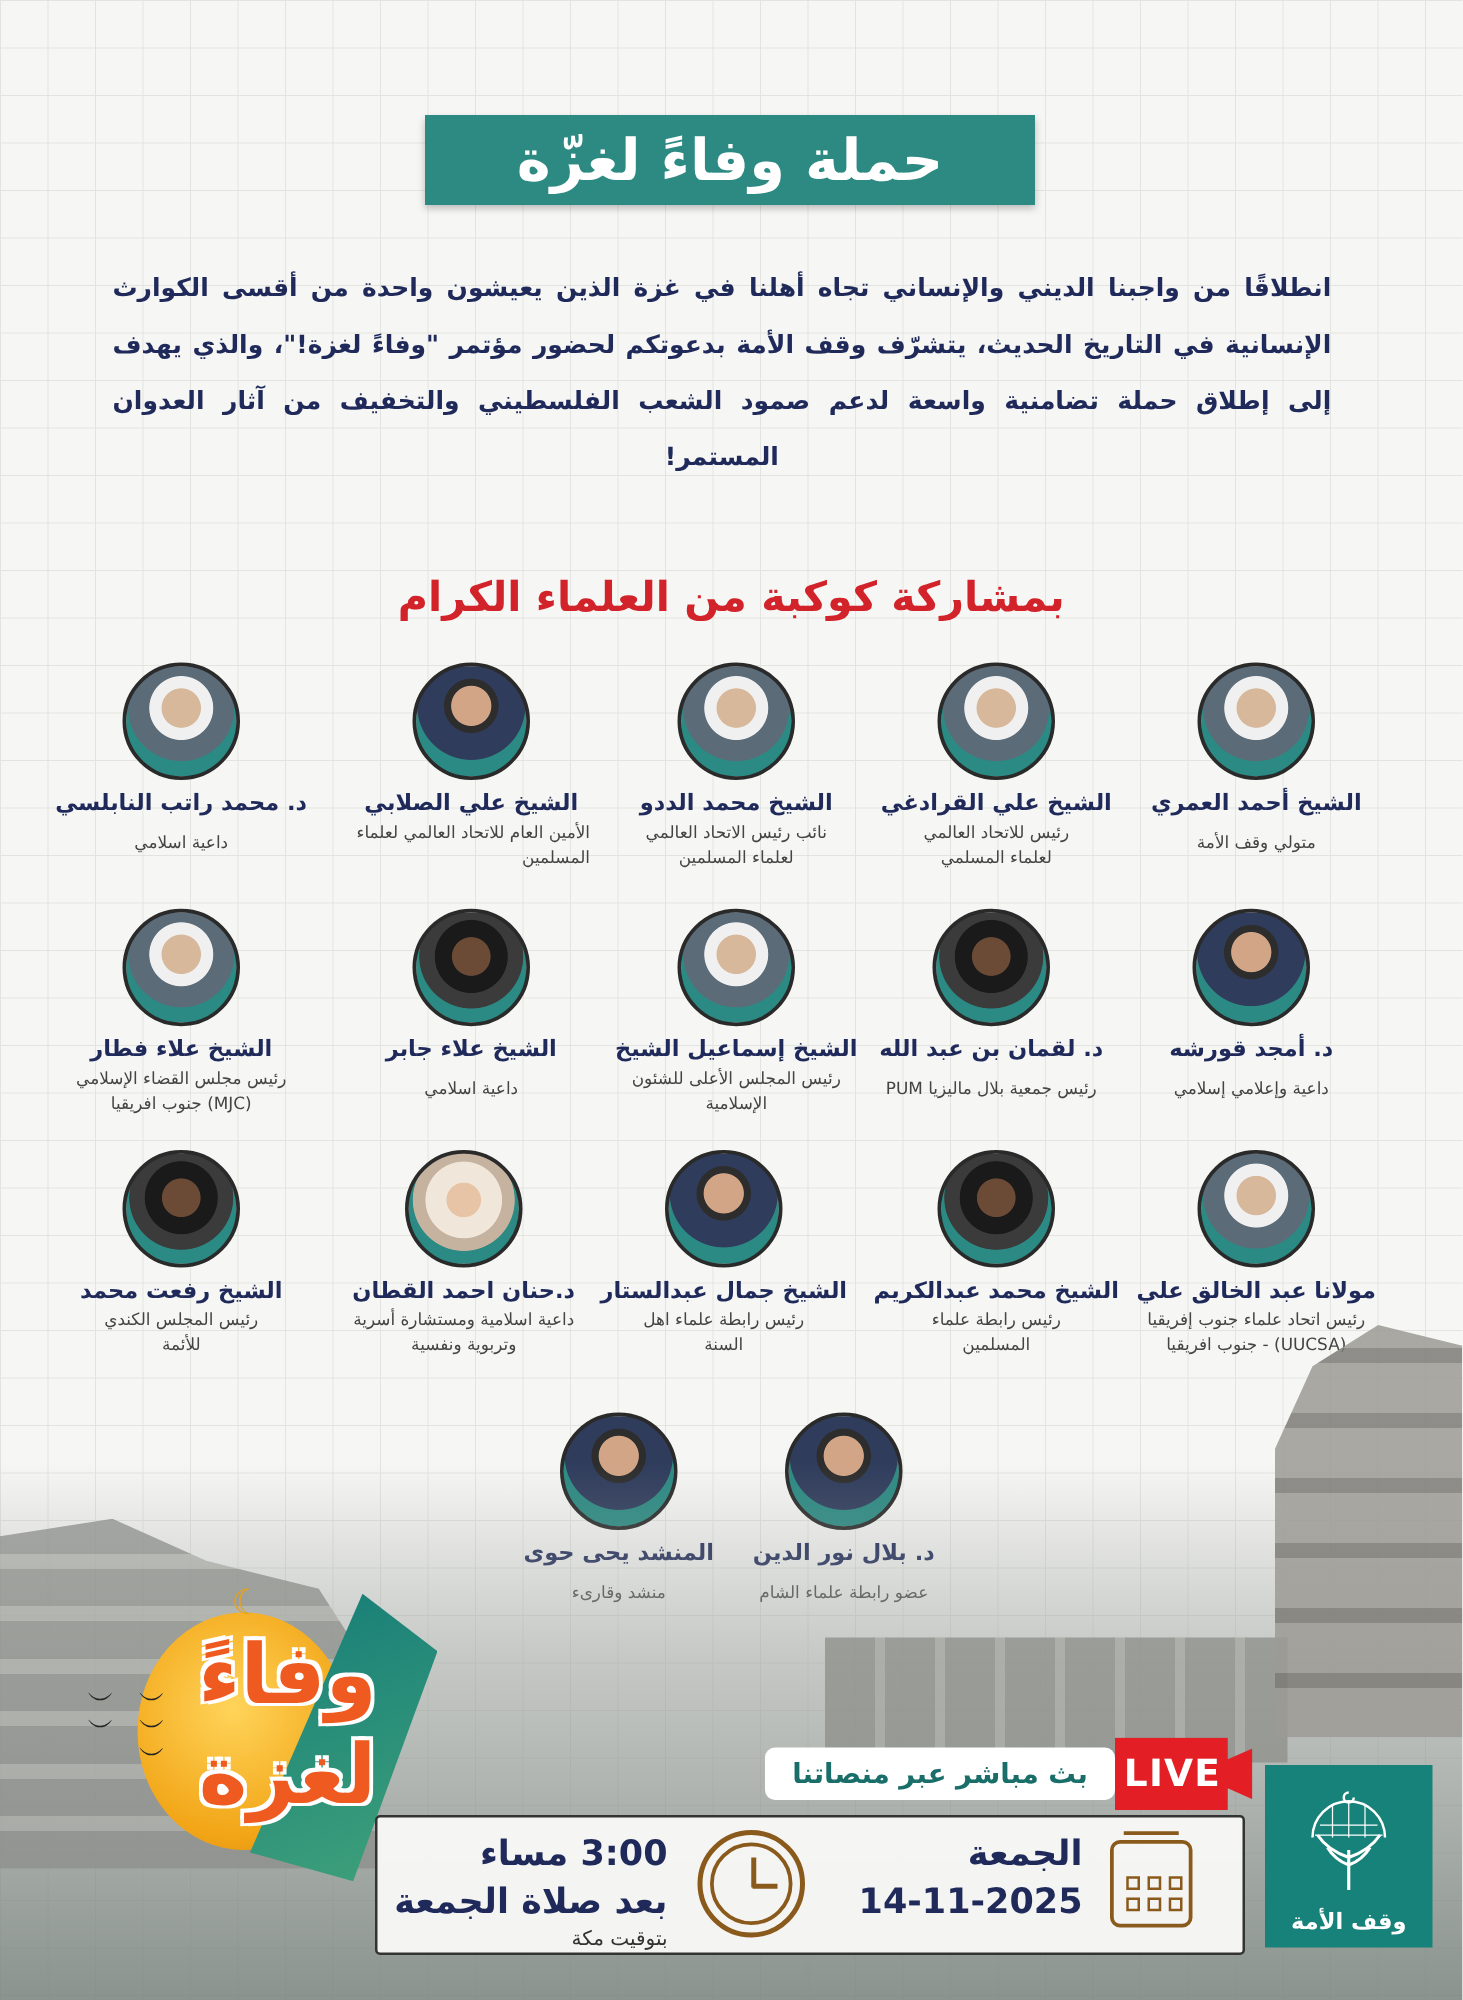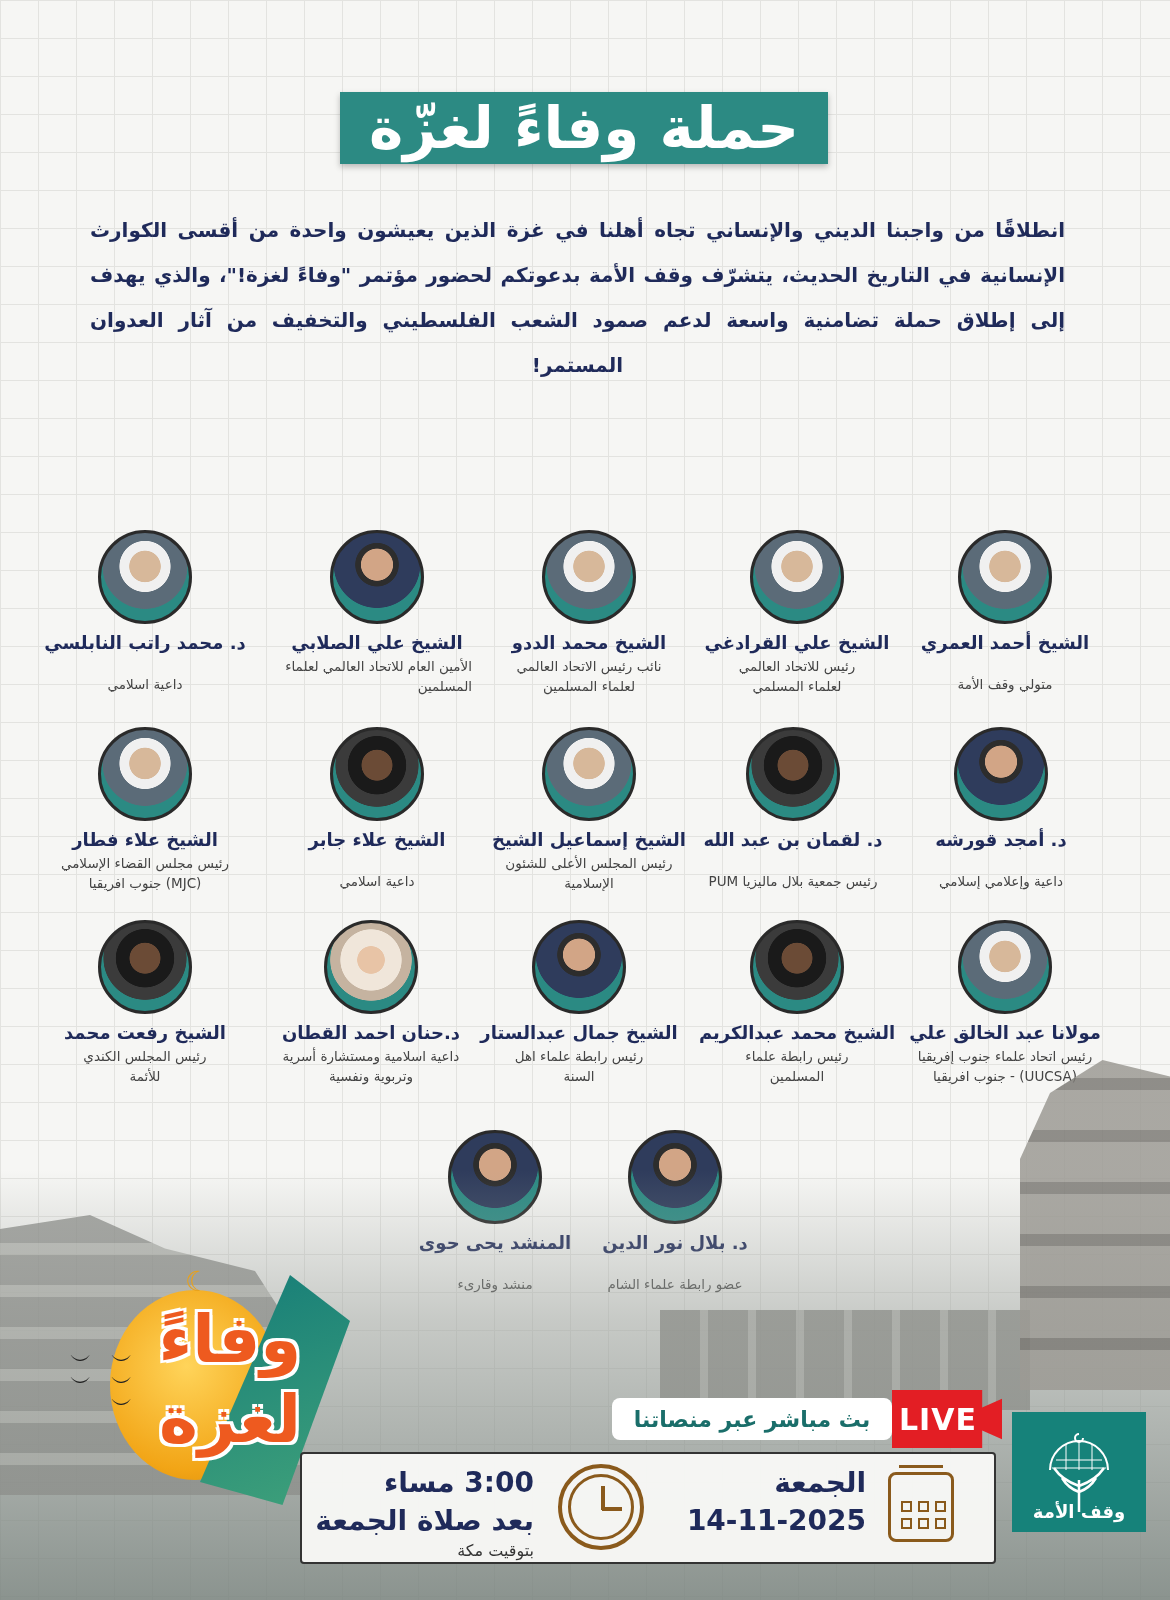--- a/index.html
+++ b/index.html
@@ -17,21 +17,21 @@
   .poster { position: absolute; inset: 0; }
 
   
   .title-banner {
     position: absolute; top: 92px; left: 340px; width: 488px; height: 72px;
     background: #2c8a83;
     box-shadow: 0 3px 6px rgba(0,0,0,0.25);
     display: flex; align-items: center; justify-content: center;
   }
   .title-banner span {
-    color: #fff; font-weight: bold; font-size: 58px;
+    color: #fff; font-weight: bold; font-size: 46px;
     font-family: "DejaVu Sans", sans-serif;
   }
 
   
   .intro {
     position: absolute; top: 208px; left: 90px; width: 975px;
     font-size: 20px; line-height: 45px; font-weight: bold;
     color: #1f2a5a; text-align: justify; text-align-last: center;
   }
 
@@ -50,21 +50,21 @@
     background: radial-gradient(circle at 50% 38%, #d7b89a 0 22%, #f0f0f0 23% 36%, #5b6b78 37% 60%, #2b8a83 61%);
     position: relative; overflow: hidden;
   }
   .avatar.female { background: radial-gradient(circle at 50% 42%, #e8c4a6 0 20%, #f0e6da 21% 45%, #c5b3a0 46% 60%, #2b8a83 61%); }
   .avatar.dark { background: radial-gradient(circle at 50% 40%, #6b4b36 0 22%, #1a1a1a 23% 42%, #3b3b3b 43% 60%, #2b8a83 61%); }
   .avatar.suit { background: radial-gradient(circle at 50% 36%, #d2a586 0 22%, #2d2d2d 23% 30%, #2f3c5c 31% 60%, #2b8a83 61%); }
   .sp-name {
     margin-top: 8px; font-size: 18px; font-weight: bold; color: #1f2a5a; white-space: nowrap;
   }
   .sp-role {
-    margin-top: 21px; font-size: 13.5px; line-height: 20px; color: #444; font-family: "DejaVu Sans", sans-serif;
+    margin-top: 11px; font-size: 13.5px; line-height: 20px; color: #444; font-family: "DejaVu Sans", sans-serif;
   }
 
   
   .rubble {
     position: absolute; left: 0; right: 0; bottom: 0; height: 430px;
     background:
       linear-gradient(180deg, rgba(246,246,244,0) 0%, rgba(160,165,160,0.55) 35%, rgba(120,130,125,0.85) 100%);
   }
   .building-left {
     position: absolute; left: 0; top: 1215px; width: 300px; height: 280px;
@@ -147,41 +147,42 @@
     border: 4px solid #8a5a1c; border-radius: 50%;
   }
   .clock-icon::before {
     content: ""; position: absolute; inset: 6px; border: 3px solid #8a5a1c; border-radius: 50%;
   }
   .hand-h { position: absolute; left: 39px; top: 18px; width: 4px; height: 24px; background: #8a5a1c; }
   .hand-m { position: absolute; left: 40px; top: 39px; width: 20px; height: 4px; background: #8a5a1c; }
 
   
   .org-logo {
-    position: absolute; left: 1012px; top: 1412px; width: 134px; height: 120px;
+    position: absolute; left: 1012px; top: 1412px; width: 134px; height: 146px;
     background: #16827a;
     display: flex; flex-direction: column; align-items: center; justify-content: flex-end;
     padding-bottom: 10px;
   }
   .org-emblem {
     position: absolute; top: 18px; left: 30px; width: 74px; height: 84px;
   }
   .org-name { color: #fff; font-weight: bold; font-size: 18px; }
 </style>
 </head>
 <body>
 
 <div class="poster">
 
   <div class="title-banner">
     <span>حملة وفاءً لغزّة</span>
   </div>
 
   <p class="intro">انطلاقًا من واجبنا الديني والإنساني تجاه أهلنا في غزة الذين يعيشون واحدة من أقسى الكوارث الإنسانية في التاريخ الحديث، يتشرّف وقف الأمة بدعوتكم لحضور مؤتمر "وفاءً لغزة!"، والذي يهدف إلى إطلاق حملة تضامنية واسعة لدعم صمود الشعب الفلسطيني والتخفيف من آثار العدوان المستمر!</p>
 
+  <div class="subtitle">بمشاركة كوكبة من العلماء الكرام</div>
 
   <div class="speaker" style="top:530px; left:890px;">
     <div class="avatar"></div>
     <div class="sp-name">الشيخ أحمد العمري</div>
     <div class="sp-role">متولي وقف الأمة</div>
   </div>
   <div class="speaker" style="top:530px; left:682px;">
     <div class="avatar"></div>
     <div class="sp-name">الشيخ علي القرادغي</div>
     <div class="sp-role" style="width:150px;margin:3px auto 0;">رئيس للاتحاد العالمي لعلماء المسلمي</div>

